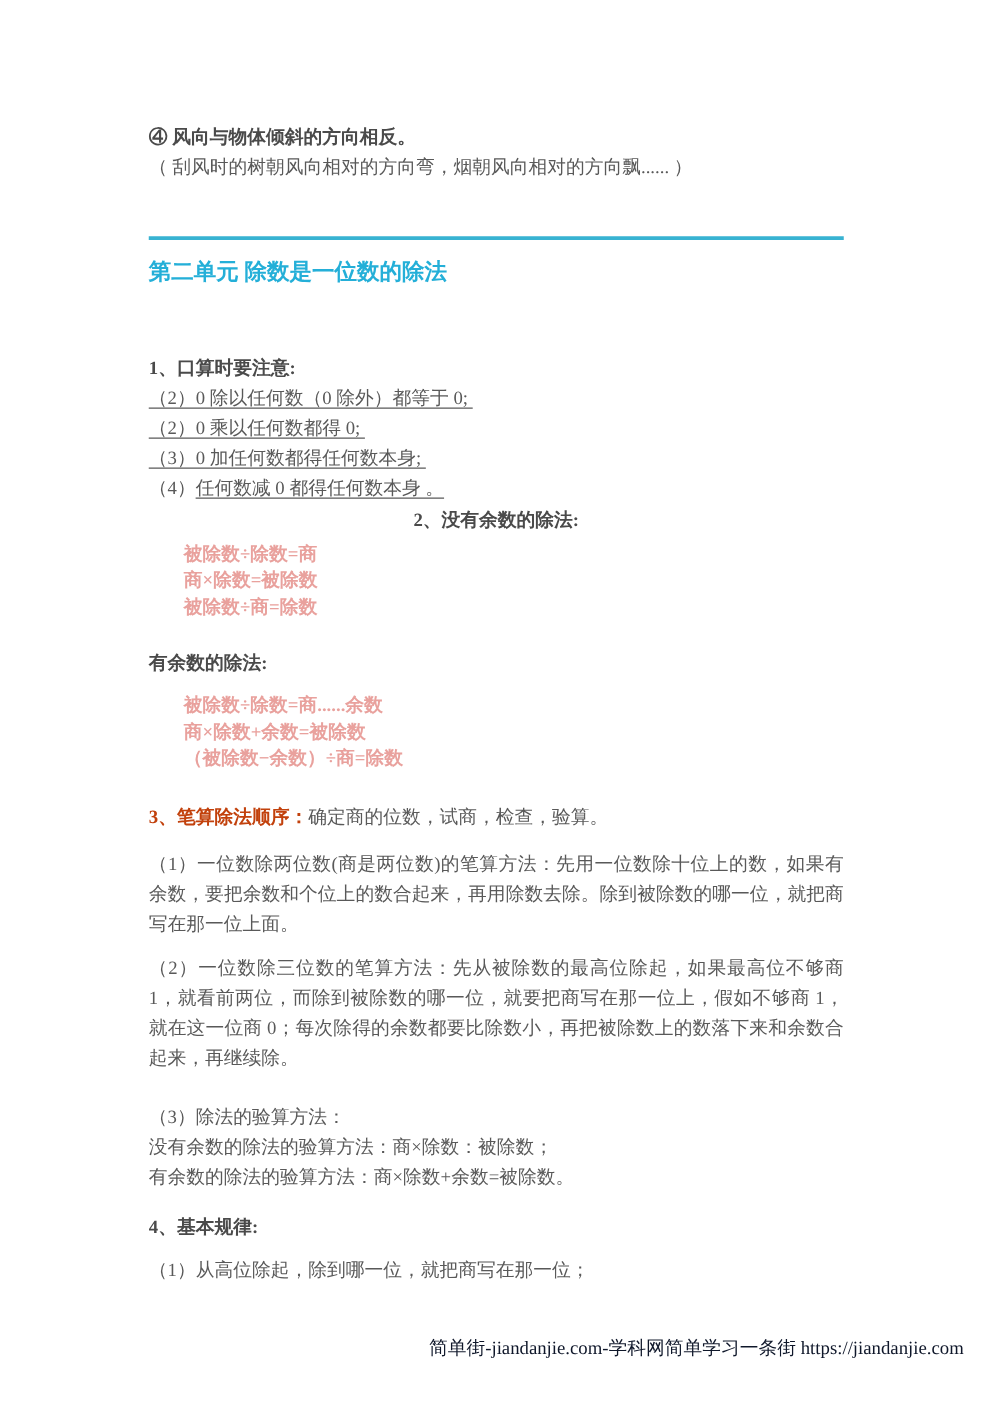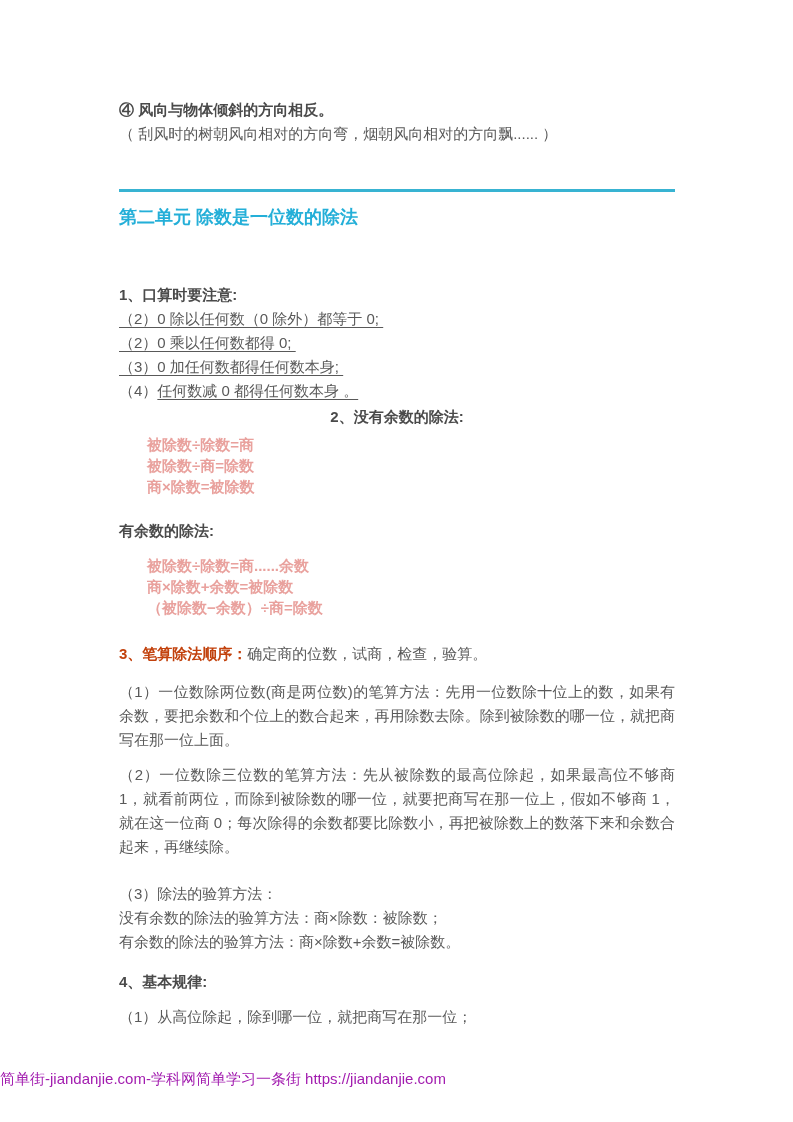--- a/index.html
+++ b/index.html
@@ -1,21 +1,21 @@
 <!DOCTYPE html>
 <html><head>
 <meta charset="utf-8">
 <style>
   * { margin:0; padding:0; box-sizing:border-box; }
   html,body { background:#ffffff; }
   .page {
     position:relative;
     width:771px; height:1122px;
     background:#ffffff;
-    font-family:Liberation Sans, sans-serif;
+    font-family:Liberation Serif, serif;
     color:#595959;
     overflow:hidden;
   }
   .content {
     position:absolute;
     left:119px; top:98px;
     width:556px;
     font-size:15px;
     line-height:24px;
   }
@@ -45,23 +45,23 @@
   .para { margin-top:11px; line-height:24px; text-align:justify; }
   .para-first { margin-top:14px; }
   .para-tight { margin-top:23px; }
   .multiline div { line-height:24px; }
   .s4-title { margin-top:16px; }
   .s4-item { margin-top:11px; line-height:24px; }
   .footer {
     position:absolute;
     left:0; bottom:34px;
     width:100%;
-    text-align:left;
+    text-align:right;
     font-size:15px;
-    color:#a21caf;
+    color:#0f172a;
     line-height:18px;
   }
 </style>
 </head>
 <body>
 
 <div class="page">
   <div class="content">
 
     <div class="intro-heading">④ 风向与物体倾斜的方向相反。</div>
@@ -75,22 +75,22 @@
     <div>
       <div class="rule-item"><span class="pfx"></span><span class="u">（2）0 除以任何数（0 除外）都等于 0; </span></div>
       <div class="rule-item"><span class="pfx"></span><span class="u">（2）0 乘以任何数都得 0; </span></div>
       <div class="rule-item"><span class="pfx"></span><span class="u">（3）0 加任何数都得任何数本身; </span></div>
       <div class="rule-item"><span class="pfx">（4）</span><span class="u">任何数减 0 都得任何数本身 。</span></div>
     </div>
 
     <div class="sec-title s2-title">2、没有余数的除法:</div>
     <div class="formulas">
       <div>被除数÷除数=商</div>
+      <div>商×除数=被除数</div>
       <div>被除数÷商=除数</div>
-      <div>商×除数=被除数</div>
     </div>
 
     <div class="sec-title s2b-title">有余数的除法:</div>
     <div class="formulas formulas-b">
       <div>被除数÷除数=商......余数</div>
       <div>商×除数+余数=被除数</div>
       <div>（被除数−余数）÷商=除数</div>
     </div>
 
     <div class="s3-line"><span class="sec-bold">3、笔算除法顺序：</span><span>确定商的位数，试商，检查，验算。</span></div>

